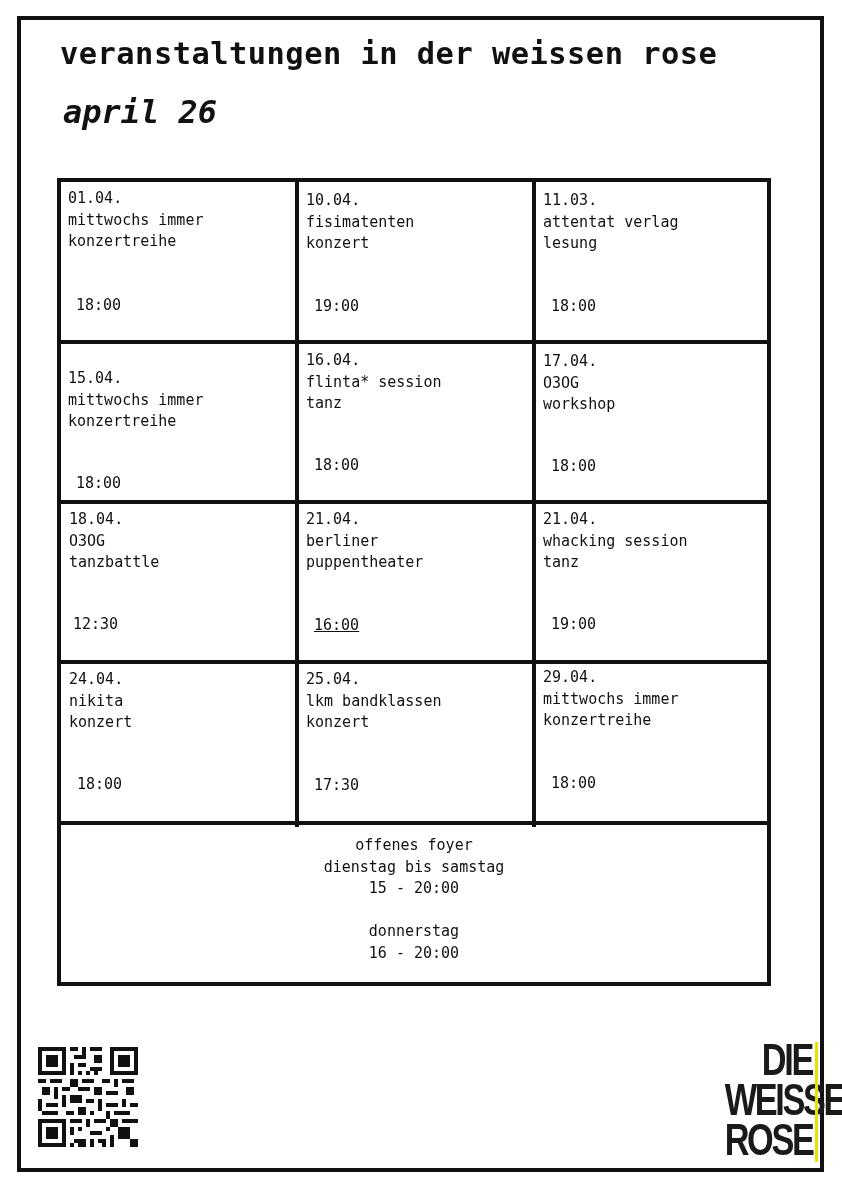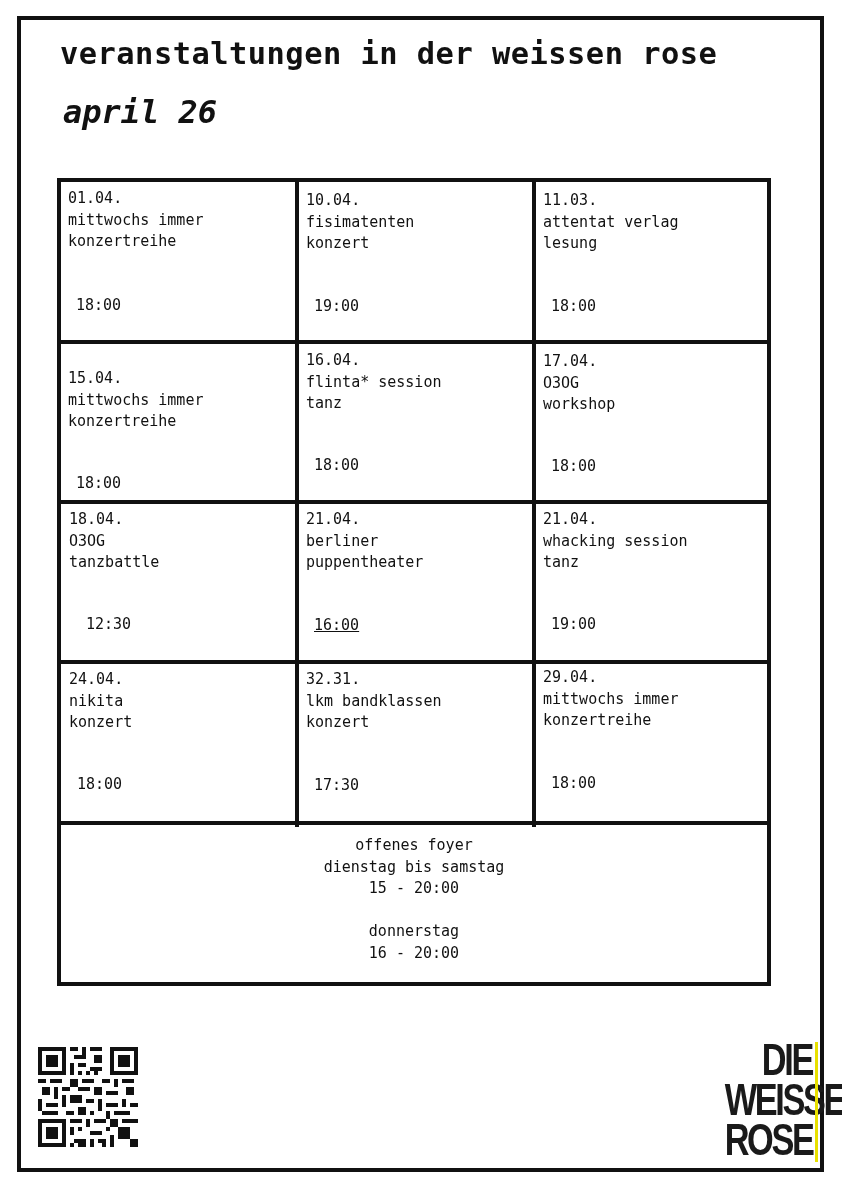--- a/index.html
+++ b/index.html
@@ -178,21 +178,21 @@
     <div>17.04.</div>
     <div>O3OG</div>
     <div>workshop</div>
     <div class="time" style="top:112px;">18:00</div>
   </div>
 
   <div class="cell" style="left:0;top:322px;width:234px;height:156px;padding-top:5px;padding-left:8px;border-radius:31px;">
     <div>18.04.</div>
     <div>O3OG</div>
     <div>tanzbattle</div>
-    <div class="time" style="top:110px;left:17px;">12:30</div>
+    <div class="time" style="top:110px;left:4px;">12:30</div>
   </div>
   <div class="cell" style="left:238px;top:322px;width:233px;height:156px;padding-top:5px;">
     <div>21.04.</div>
     <div>berliner</div>
     <div>puppentheater</div>
     <div class="time" style="top:111px;text-decoration:underline;">16:00</div>
   </div>
   <div class="cell" style="left:475px;top:322px;width:231px;height:156px;padding-top:5px;">
     <div>21.04.</div>
     <div>whacking session</div>
@@ -200,21 +200,21 @@
     <div class="time" style="top:110px;">19:00</div>
   </div>
 
   <div class="cell" style="left:0;top:482px;width:234px;height:157px;padding-top:5px;padding-left:8px;">
     <div>24.04.</div>
     <div>nikita</div>
     <div>konzert</div>
     <div class="time" style="top:110px;left:8px;">18:00</div>
   </div>
   <div class="cell" style="left:238px;top:482px;width:233px;height:157px;padding-top:5px;">
-    <div>32.31.</div>
+    <div>25.04.</div>
     <div>lkm bandklassen</div>
     <div>konzert</div>
     <div class="time" style="top:111px;">17:30</div>
   </div>
   <div class="cell" style="left:475px;top:482px;width:231px;height:157px;padding-top:3px;border-radius:32px;">
     <div>29.04.</div>
     <div>mittwochs immer</div>
     <div>konzertreihe</div>
     <div class="time" style="top:109px;">18:00</div>
   </div>

